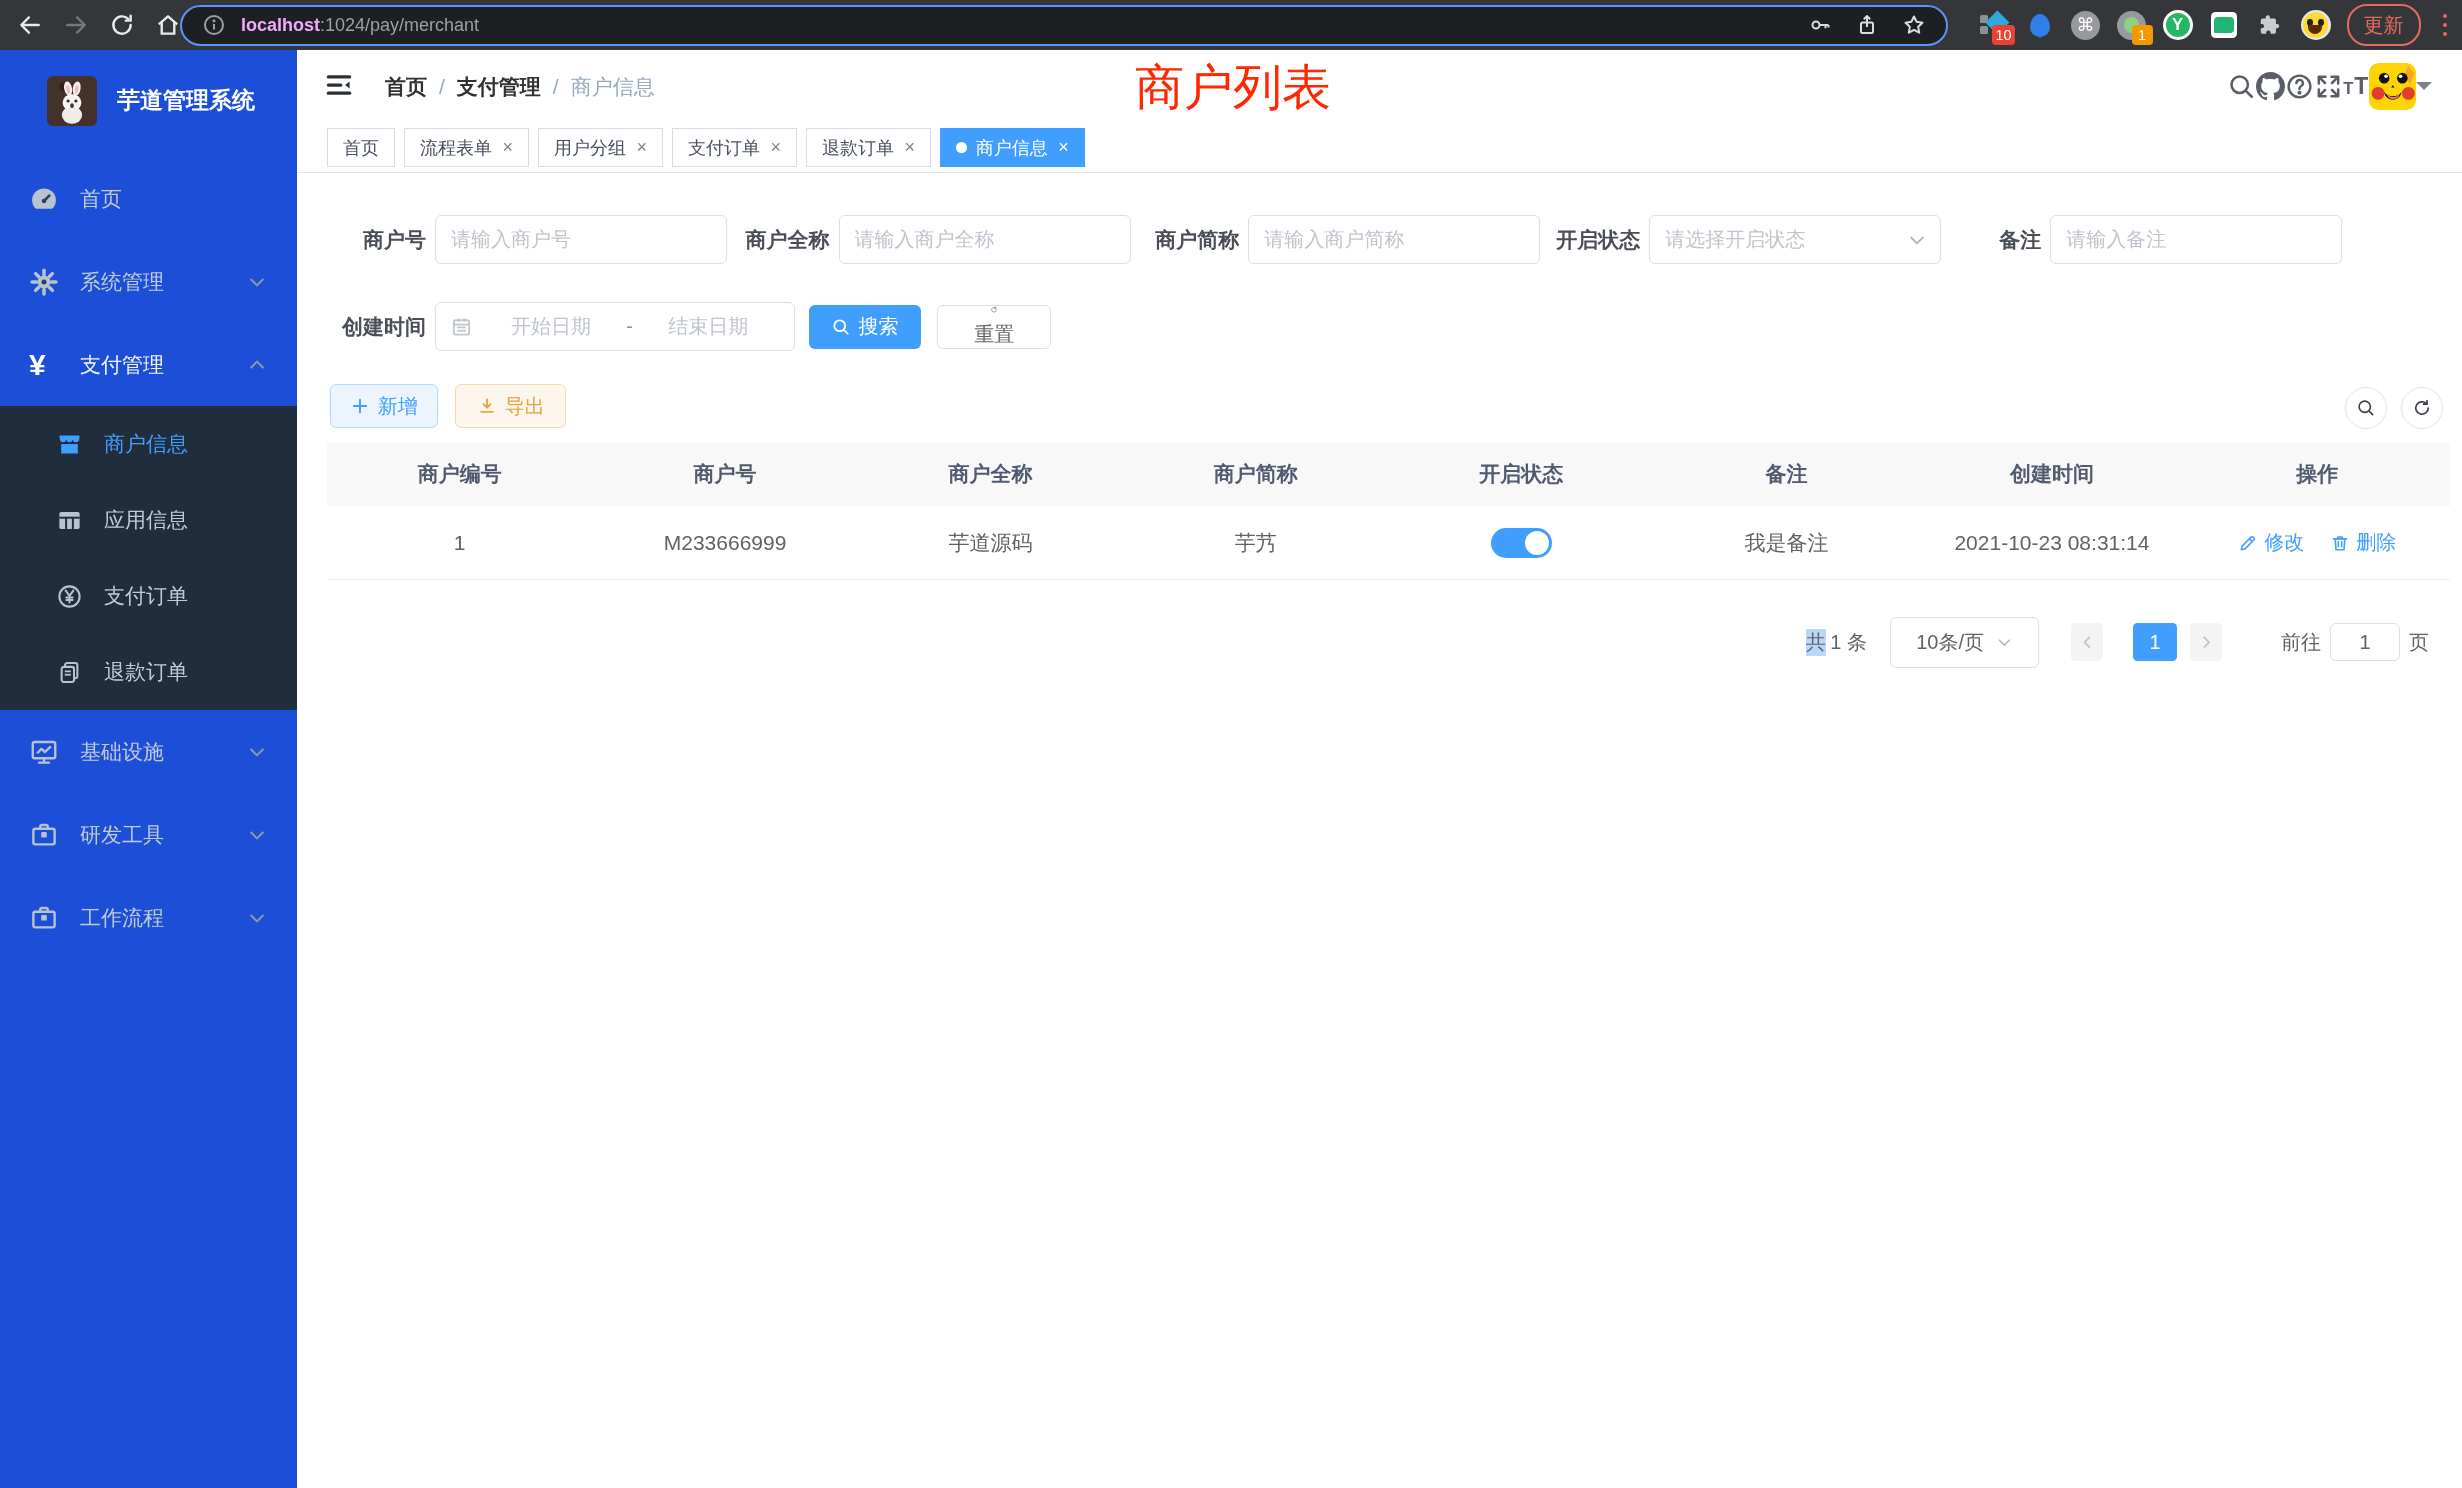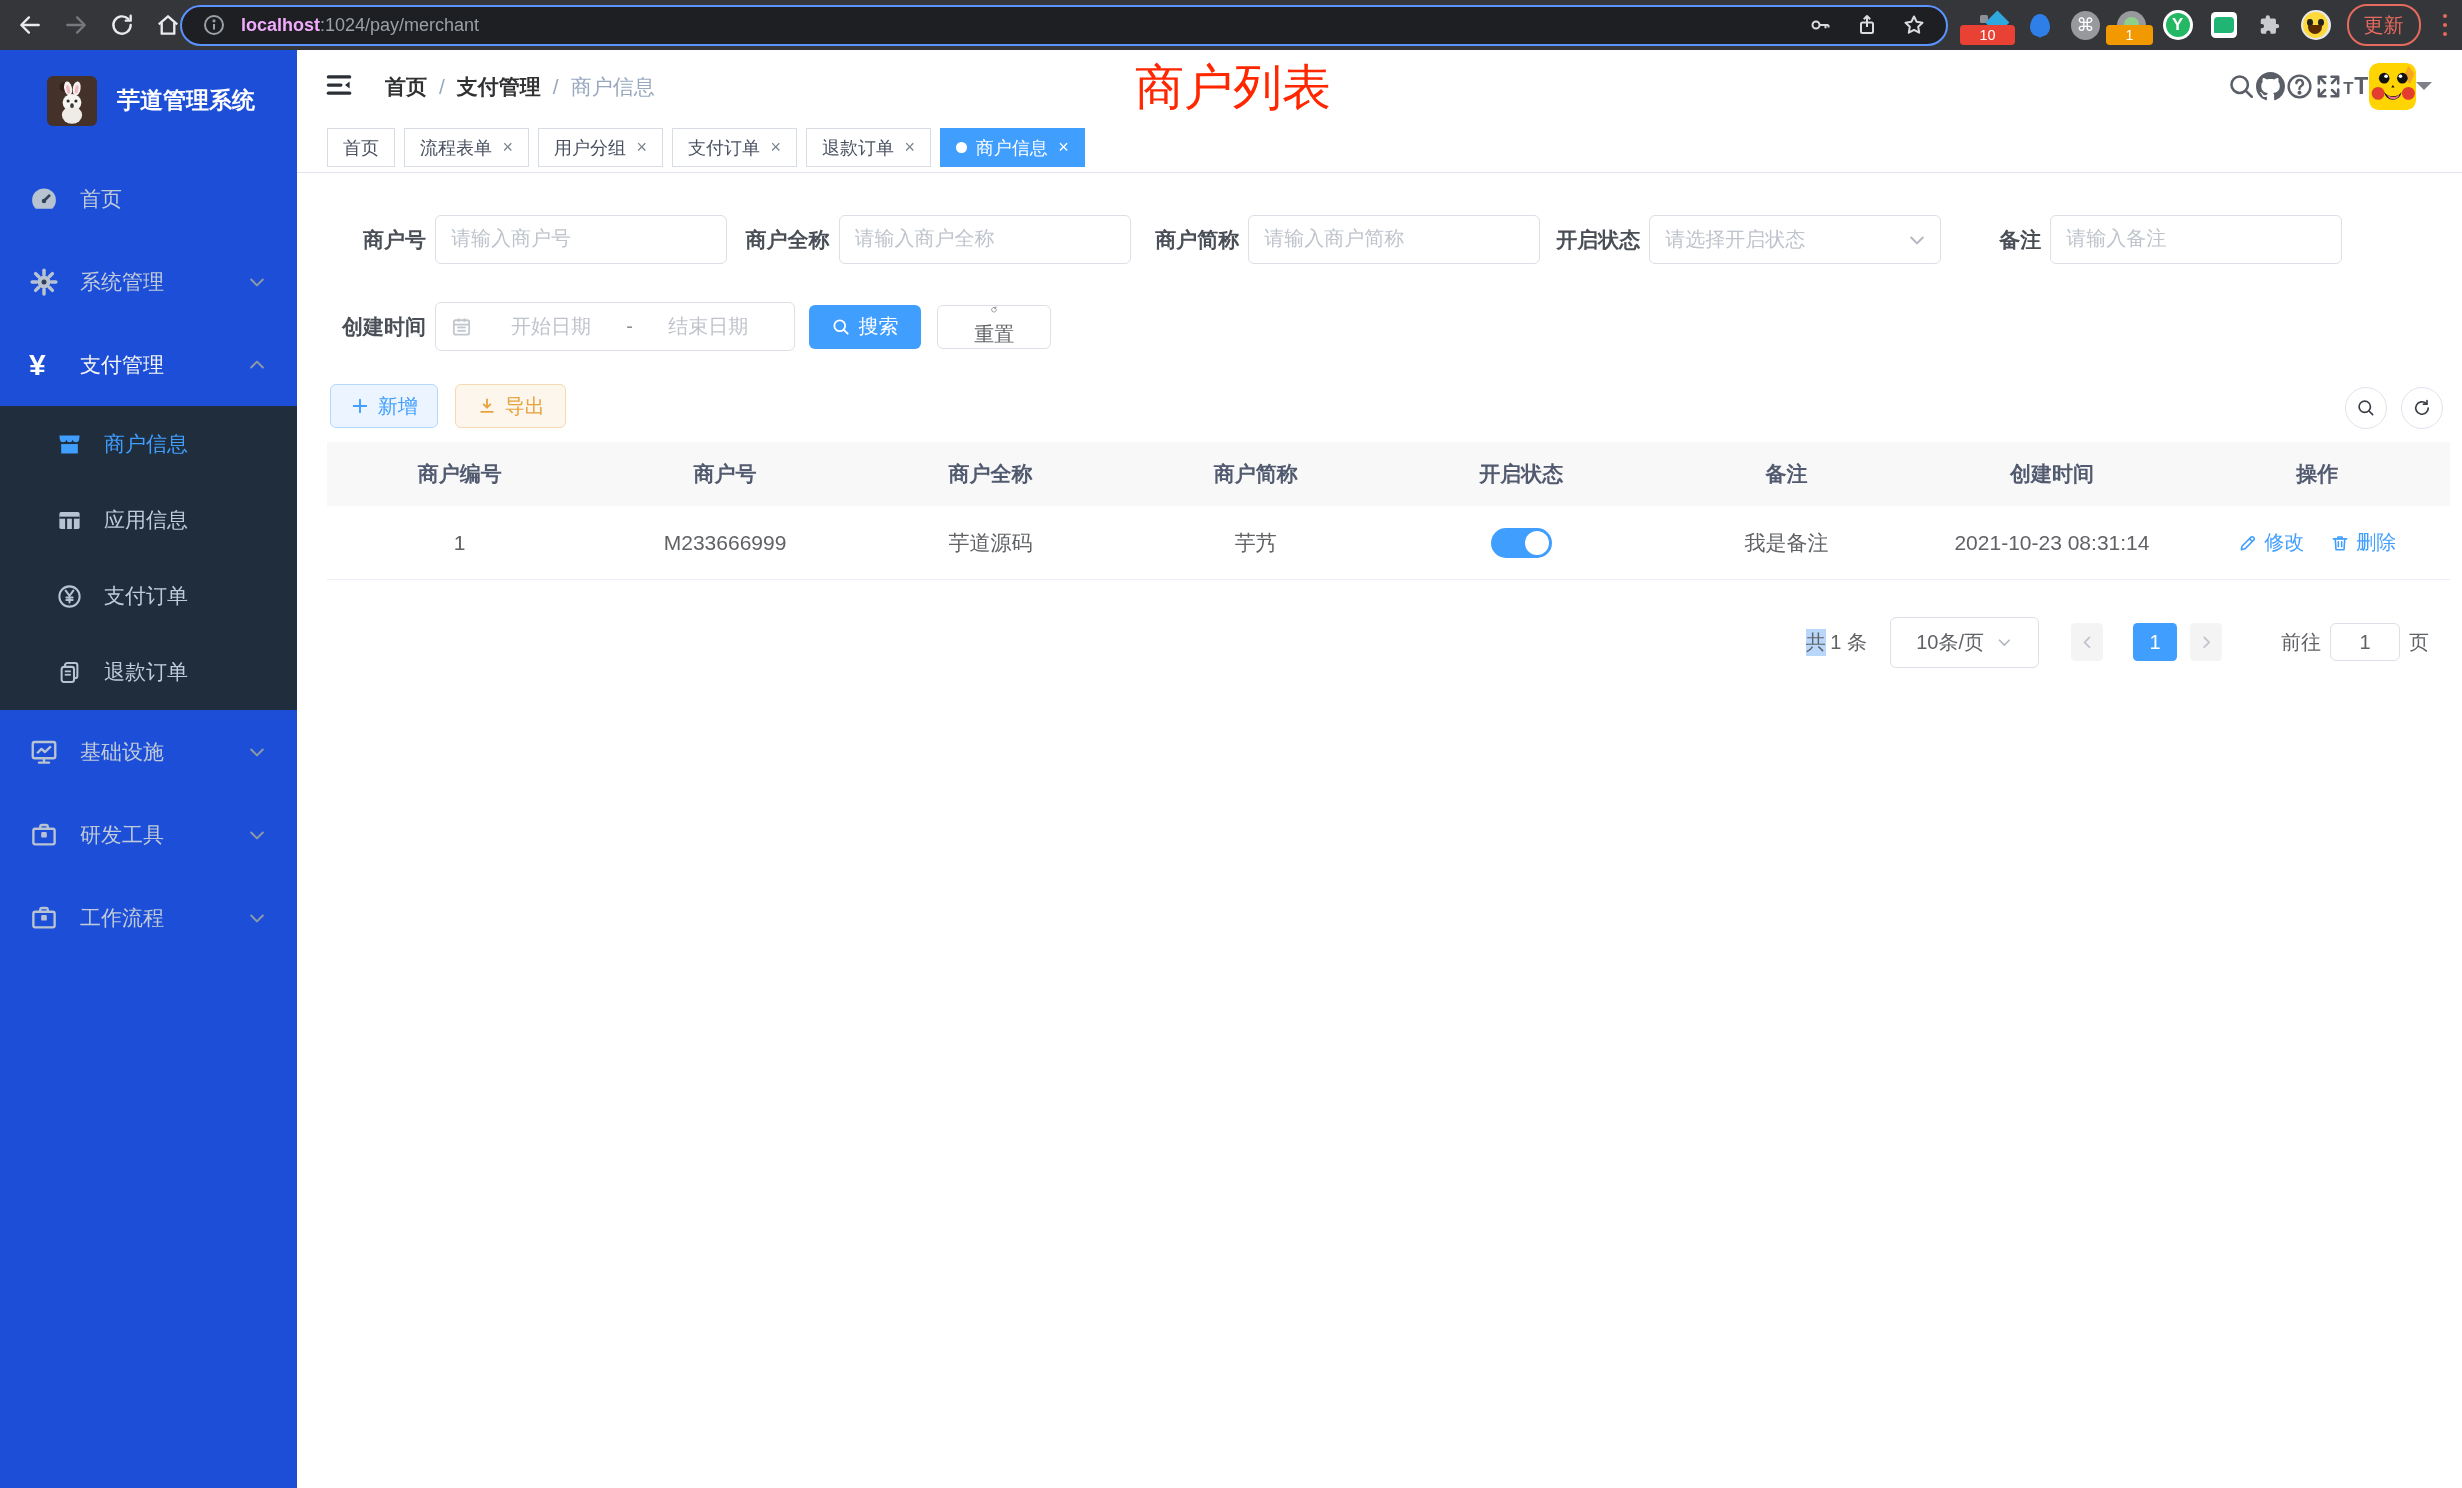--- a/index.html
+++ b/index.html
@@ -18,21 +18,21 @@
     background:#1d1f23; border:2.3px solid #5b94ff; display:flex; align-items:center; padding:0 20px; }
   .urlbar .info-ic { width:24px; height:24px; color:#9aa0a6; margin-right:15px; flex:none; }
   .url-text { font-size:18px; white-space:nowrap; }
   .url-host { color:#f0abfc; font-weight:bold; }
   .url-path { color:#9aa0a6; }
   .url-right { margin-left:auto; display:flex; align-items:center; gap:23px; color:#dadce0; }
   .url-right svg { width:24px; height:24px; }
   .browser-right { position:absolute; right:9px; top:0; height:50px; display:flex; align-items:center; gap:16px; }
   .ext { position:relative; width:30px; height:30px; display:flex; align-items:center; justify-content:center; }
   .badge { position:absolute; right:-6px; bottom:-4.5px; min-width:21px; height:20px; border-radius:3.8px;
-    font-size:14.4px; color:#fff; display:flex; align-items:center; justify-content:center; padding:0 19px; }
+    font-size:14.4px; color:#fff; display:flex; align-items:center; justify-content:center; padding:0 3px; }
   .badge.red { background:#e94235; }
   .badge.orange { background:#f29900; color:#fff; }
   .diamond { width:16.7px; height:16.7px; background:#2fa8e0; transform:rotate(45deg); margin-left:7.6px; margin-bottom:6px; }
   .ext-bars { position:absolute; left:1.5px; top:4.5px; display:flex; flex-direction:column; gap:3px; }
   .ext-bars i { width:7.6px; height:8.3px; background:#8d9094; border-radius:1.5px; display:block; }
   .balloon { width:20px; height:23px; background:#2f7fe8; border-radius:50% 50% 50% 50%/60% 60% 40% 40%; position:relative; }
   .balloon:after { content:""; position:absolute; left:7.6px; bottom:-4.5px; border:3px solid transparent; border-top-color:#2f7fe8; }
   .gcirc { width:29px; height:29px; border-radius:50%; background:#97999d; display:flex; align-items:center; justify-content:center;
     color:#fff; font-size:18px; }
   .green-dot { width:15px; height:16.7px; background:#8fcf8a; border-radius:50%; }
@@ -97,21 +97,21 @@
 
   
   .frow { position:absolute; left:30px; display:flex; align-items:center; }
   .row1 { top:165px; height:49px; }
   .row2 { top:252px; height:49px; }
   .flabel { font-size:21px; font-weight:700; color:#4a4f57; text-align:right; margin-right:9px; white-space:nowrap; }
   .fl1 { width:99px; } .fl2 { width:92px; } .fl3 { width:92px; } .fl4 { width:85px; } .fl5 { width:44px; } .fl6 { width:99px; }
   .g2 { margin-left:10.6px; } .g3 { margin-left:16.7px; } .g4 { margin-left:15px; } .g5 { margin-left:56px; }
   .fgroup { display:flex; align-items:center; }
   .finput { width:292px; height:49px; border:1.5px solid #dcdfe6; border-radius:6px; font-size:20px; padding:0 15px;
-    color:#606266; background:#fff; outline:none; font-family:Liberation Mono, monospace; }
+    color:#606266; background:#fff; outline:none; font-family:Liberation Serif, serif; }
   .finput::placeholder { color:#bfc4cc; }
   .fselect { width:292px; height:49px; border:1.5px solid #dcdfe6; border-radius:6px; display:flex; align-items:center;
     justify-content:space-between; padding:0 13.6px 0 15px; cursor:pointer; background:#fff; }
   .fselect .ph { font-size:20px; color:#bfc4cc; }
   .fselect .chev { width:20px; height:20px; color:#b3b8c0; }
   .daterange { width:360px; height:49px; border:1.5px solid #dcdfe6; border-radius:6px; display:flex; align-items:center;
     padding:0 13.6px; background:#fff; cursor:pointer; }
   .daterange .cal { width:23px; height:23px; color:#c2c7ce; flex:none; margin-right:6px; }
   .daterange .dph { flex:1; text-align:center; font-size:20px; color:#bfc4cc; }
   .daterange .dsep { font-size:20px; color:#8a8f98; padding:0 3px; }

